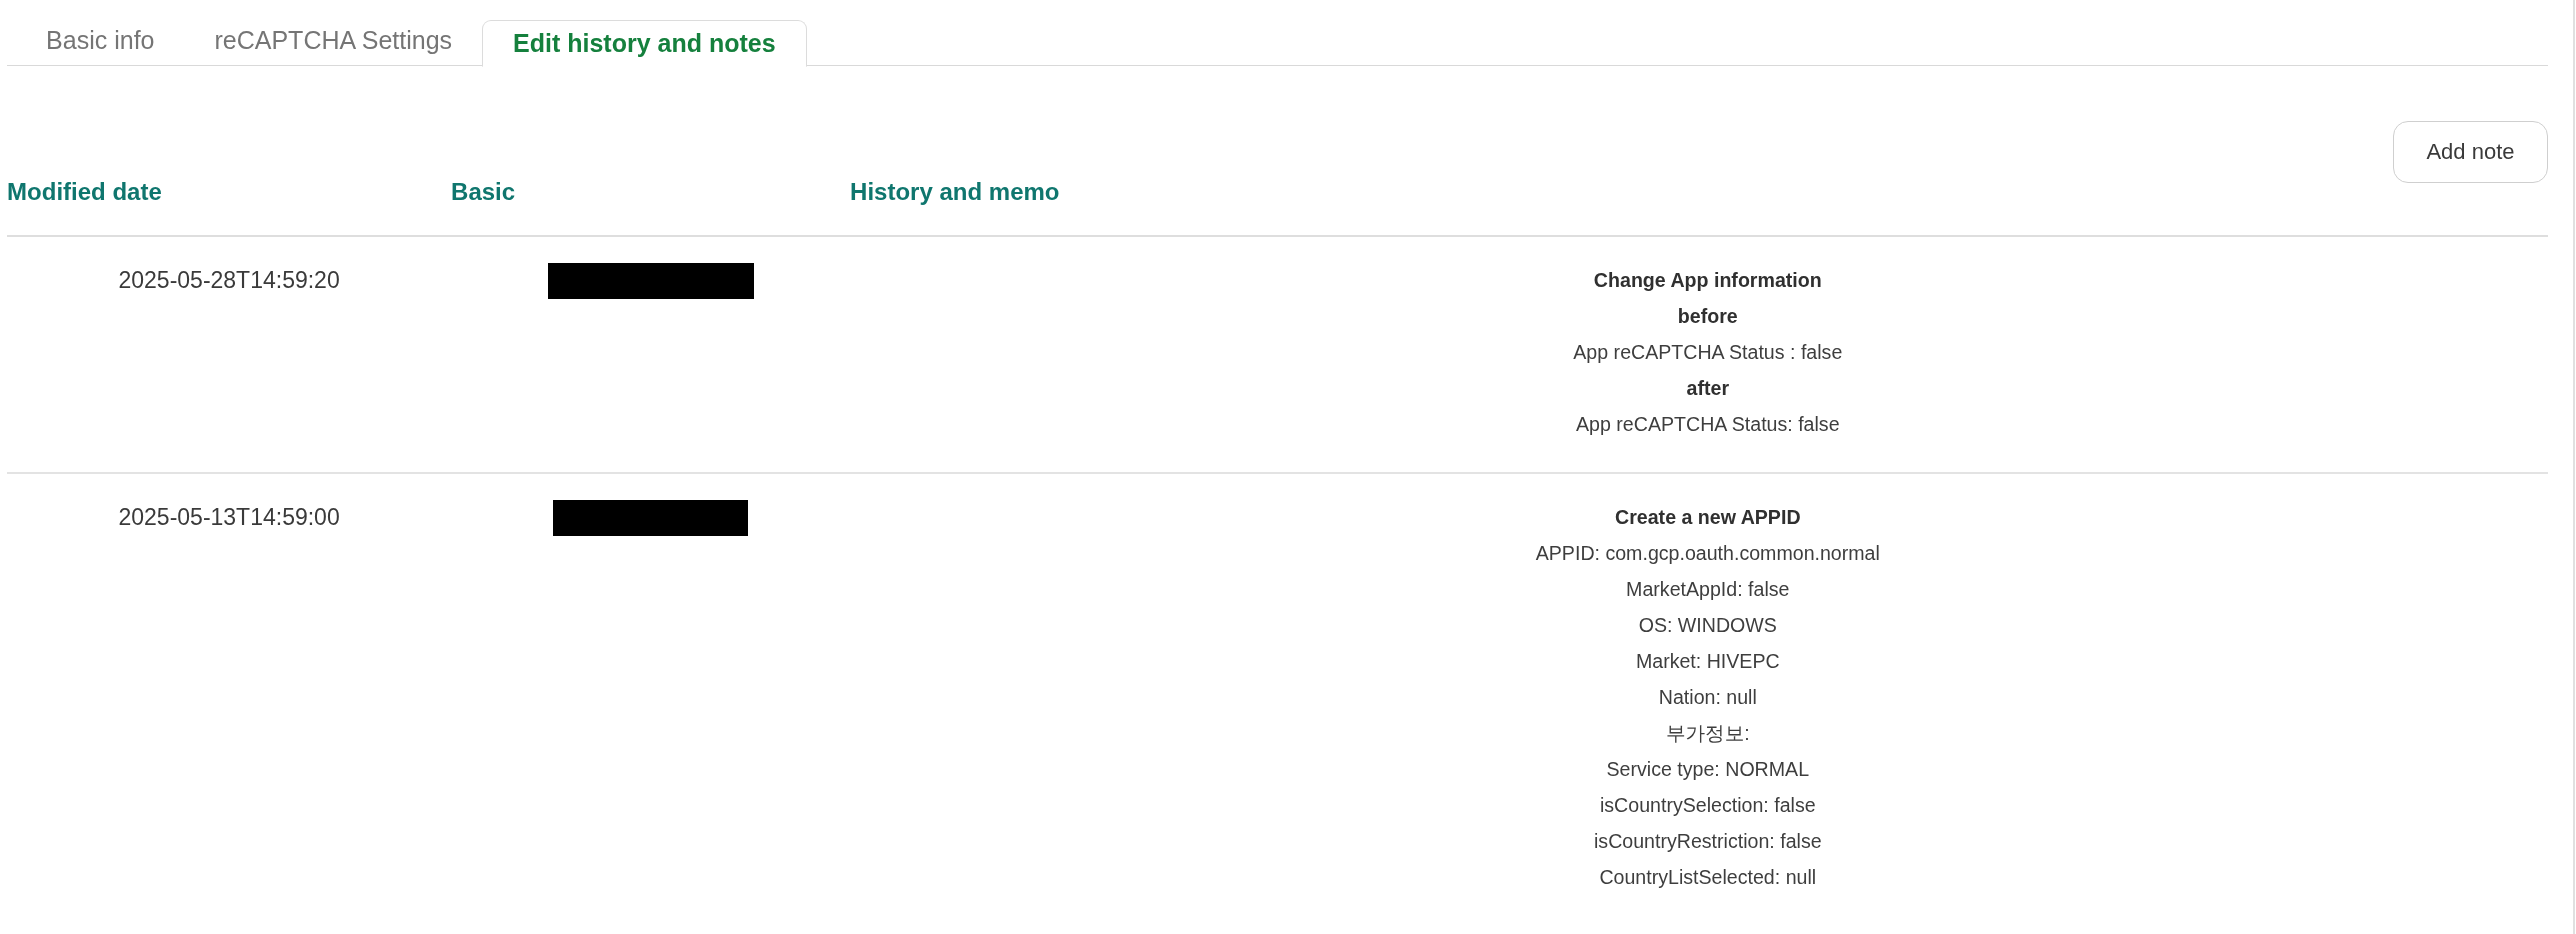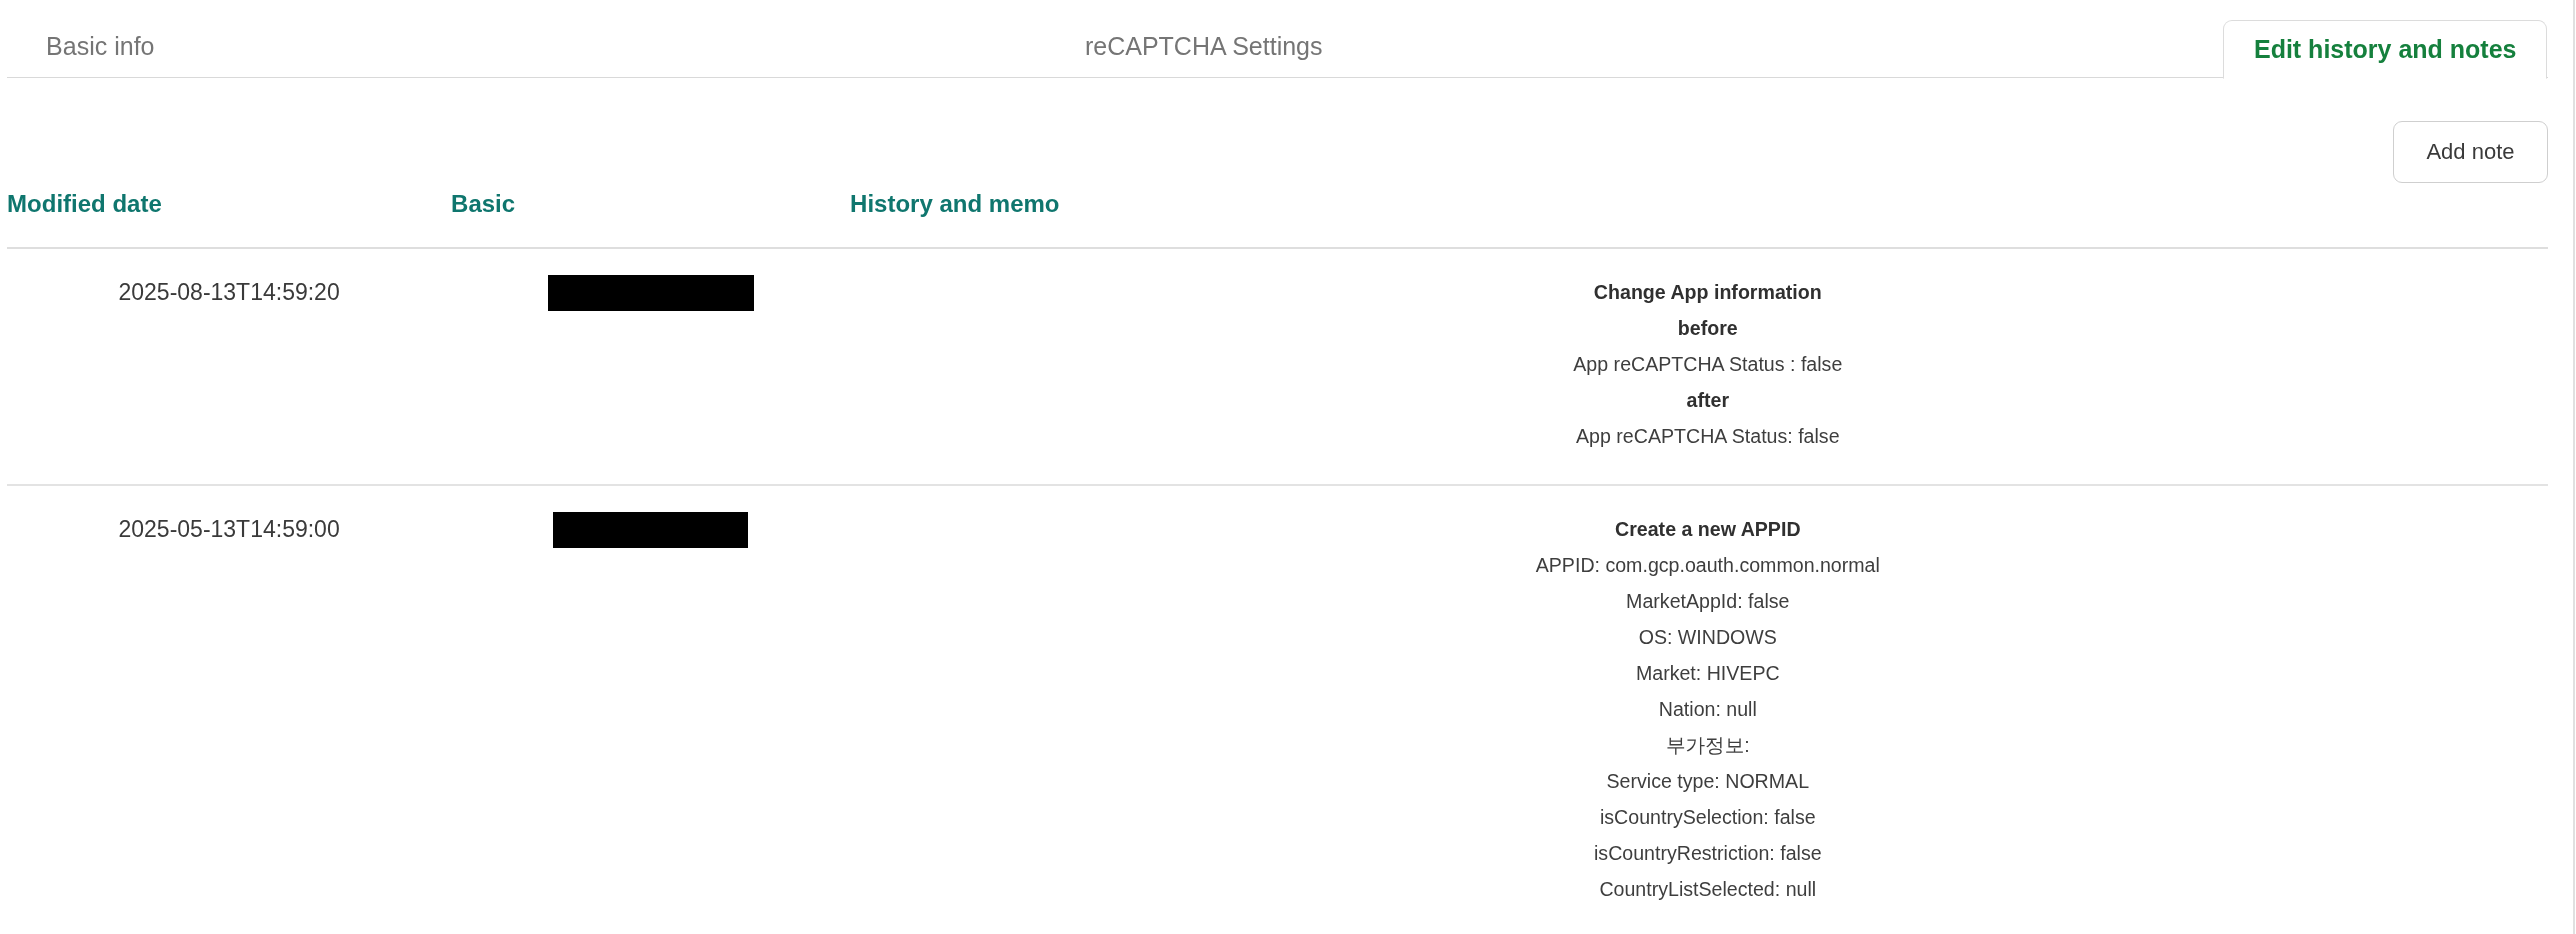--- a/index.html
+++ b/index.html
@@ -13,24 +13,23 @@
 
   
   .right-edge {
     position: absolute; top: 0; right: 0.9px; width: 1.8px; height: 934px;
     background: #e0e0e0;
   }
 
   
   .tabbar {
     display: flex; align-items: stretch;
-    height: 78px;
+    height: 66px;
     margin: 0 28.5px 0 7.1px;
     border-bottom: 1.8px solid #d9d9d9;
-    justify-content: space-between;
   }
   .tab {
     display: flex; align-items: center;
     padding: 16px 30px 0 30px;
     font-size: 25px;
     color: #757575;
     cursor: pointer;
     white-space: nowrap;
   }
   .tab:first-child { margin-left: 9px; }
@@ -43,21 +42,21 @@
     color: #15803d;
     font-weight: bold;
     z-index: 2;
   }
 
   
   .add-note-btn {
     position: absolute; top: 121px; right: 28.5px;
     height: 62px; padding: 0 32px;
     background: #ffffff;
-    border: 1.8px solid #cfcfcf; border-radius: 9px;
+    border: 1.8px solid #cfcfcf; border-radius: 15px;
     font-family: inherit; font-size: 22px; color: #3a3a3a;
     cursor: pointer;
   }
 
   
   .table { margin: 0 28.5px 0 7.1px; }
   .thead, .trow {
     display: grid;
     grid-template-columns: 444px 399px 1fr;
   }
@@ -99,21 +98,21 @@
   <button class="add-note-btn">Add note</button>
 
   <div class="table">
     <div class="thead">
       <div class="th">Modified date</div>
       <div class="th">Basic</div>
       <div class="th">History and memo</div>
     </div>
     <div id="tbody">
         <div class="trow">
-          <div class="cell-date">2025-08-13T14:59:20</div>
+          <div class="cell-date">2025-05-28T14:59:20</div>
           <div class="cell-name">
             <div class="redacted-box" style="width: 206px;"></div>
           </div>
           <div class="cell-history">
             <div class="history-line bold">Change App information</div>
             <div class="history-line bold">before</div>
             <div class="history-line">App reCAPTCHA Status : false</div>
             <div class="history-line bold">after</div>
             <div class="history-line">App reCAPTCHA Status: false</div>
           </div>

